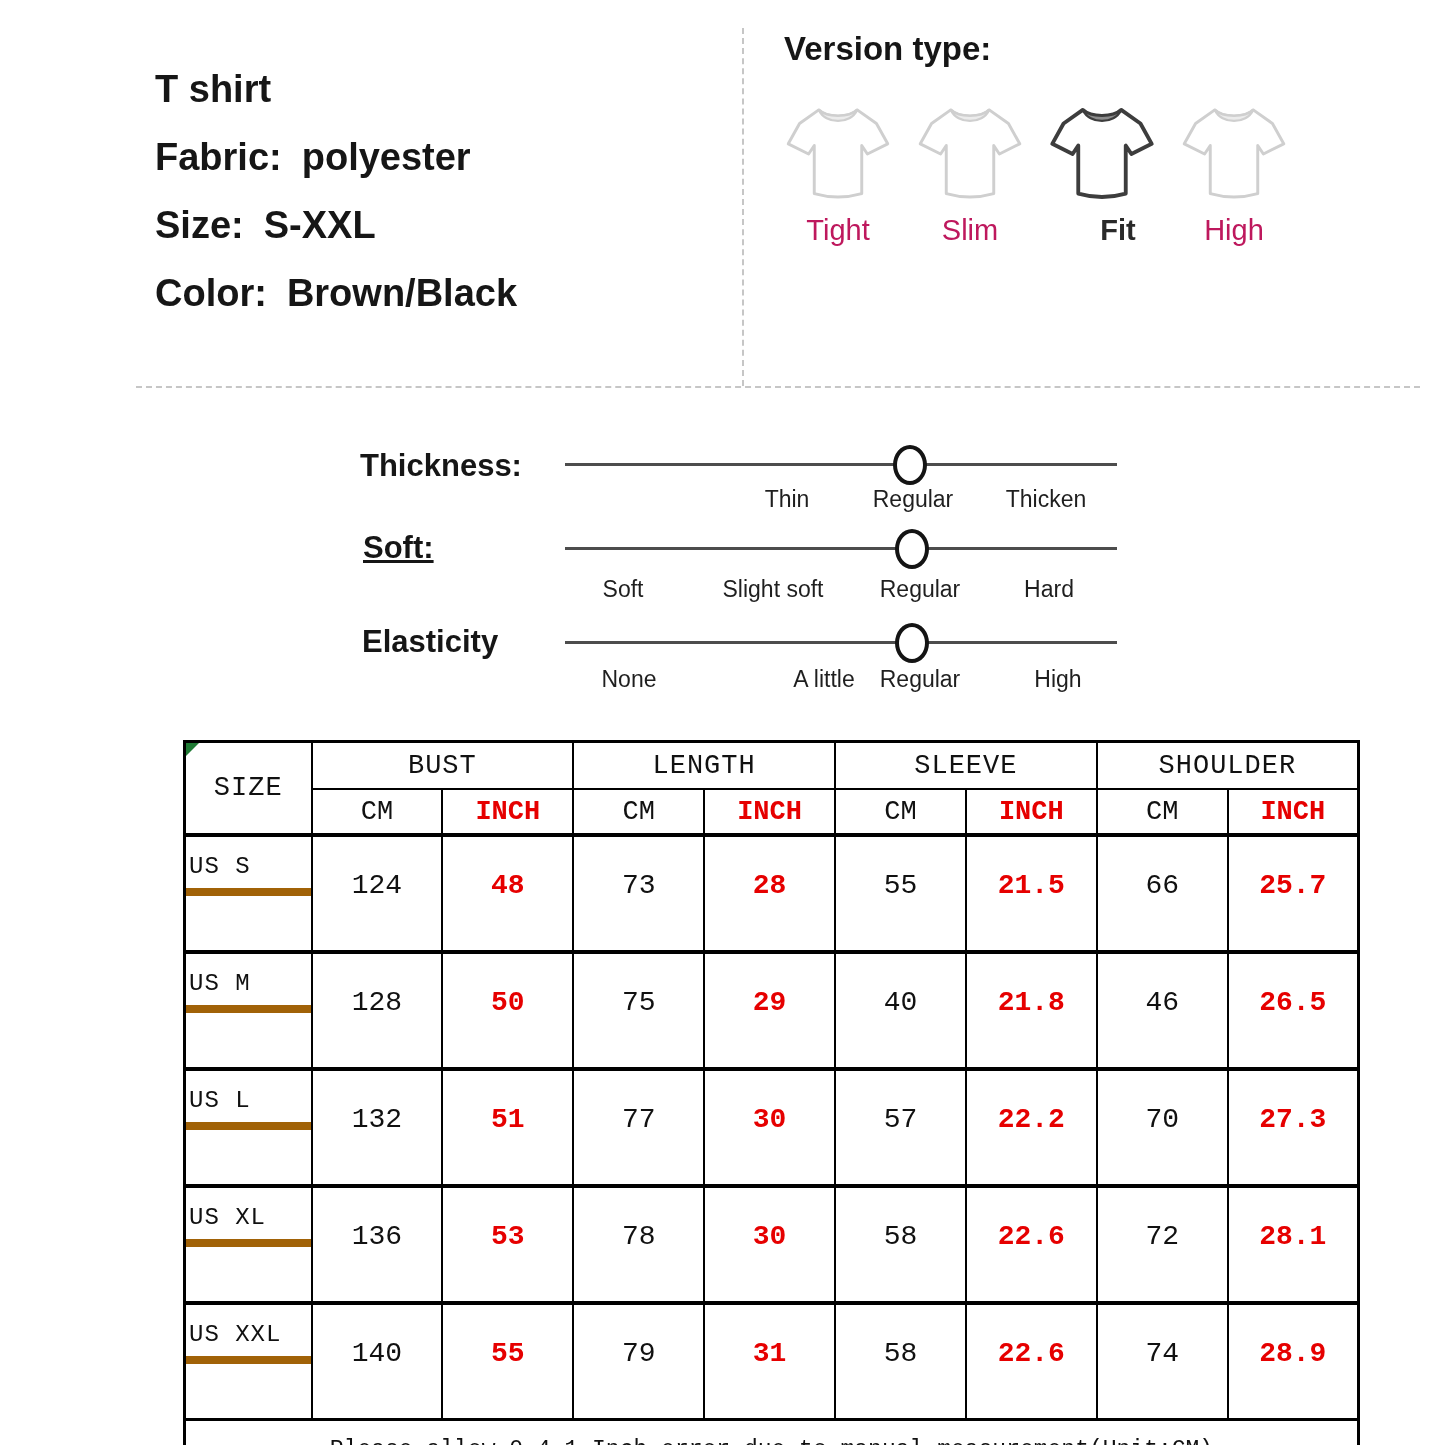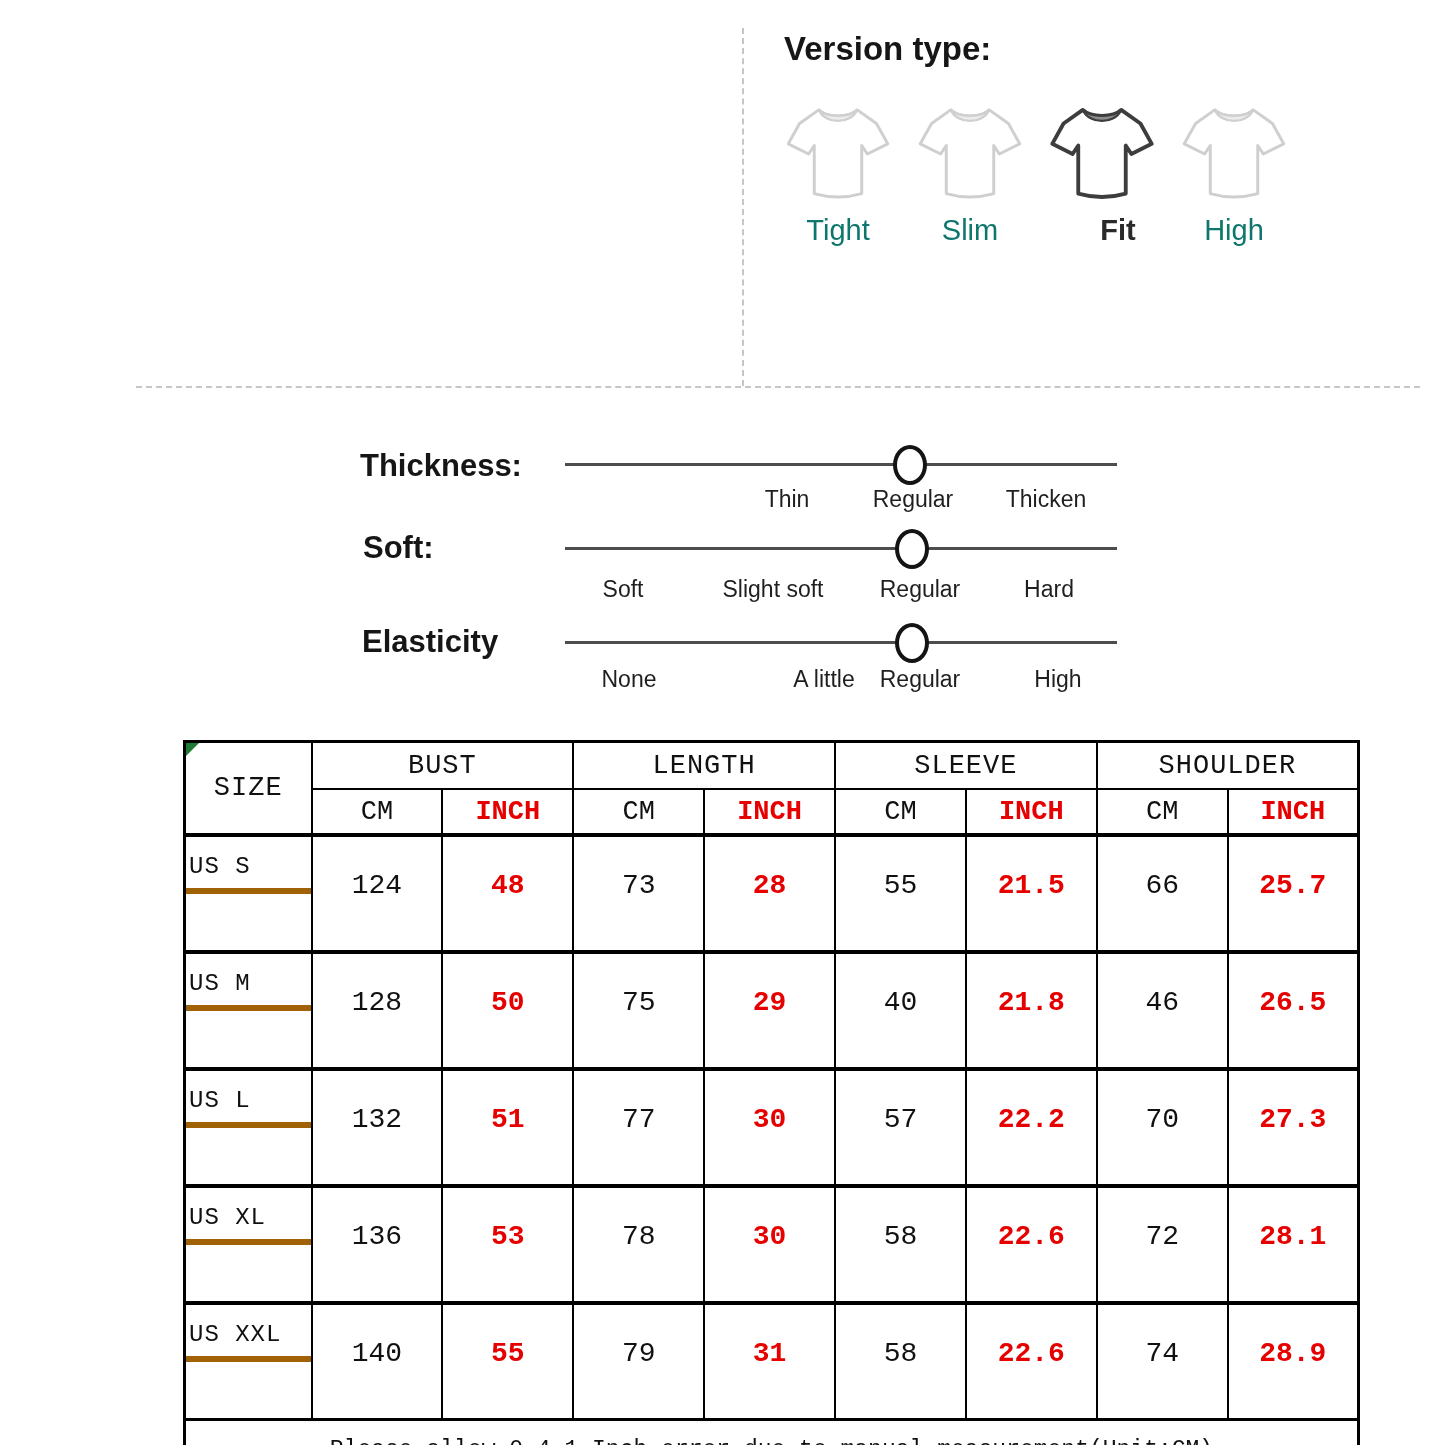--- a/index.html
+++ b/index.html
@@ -17,21 +17,21 @@
   .info .row{white-space:nowrap;}
   .info .val{margin-left:20px;}
 
   
   .version-heading{position:absolute;left:784px;top:30px;font-size:33px;font-weight:bold;}
   .options{position:absolute;left:772px;top:102px;display:flex;width:528px;}
   .option{width:132px;display:flex;flex-direction:column;align-items:center;cursor:default;}
   .option svg{display:block;}
   .shirt-body{fill:#ffffff;stroke:#cfcfcf;stroke-width:2.6;stroke-linejoin:round;}
   .shirt-collar{fill:#ececec;stroke:#cfcfcf;stroke-width:2;stroke-linejoin:round;}
-  .opt-label{margin-top:8px;font-size:29px;color:#0f766e;}
+  .opt-label{margin-top:8px;font-size:29px;color:#be185d;}
   .option.active .shirt-body{stroke:#3d3d3d;stroke-width:3.4;}
   .option.active .shirt-collar{fill:#8d8d8d;stroke:#3d3d3d;}
   .option.active .opt-label{color:#2a2a2a;font-weight:bold;margin-left:32px;}
 
   
   .dash-v{position:absolute;left:742px;top:28px;height:358px;width:0;border-left:2px dashed #c6c6c6;}
   .dash-h{position:absolute;left:136px;top:386px;width:1284px;height:0;border-top:2px dashed #c6c6c6;}
 
   
   .attr-name{position:absolute;font-size:31px;font-weight:bold;white-space:nowrap;}
@@ -49,29 +49,41 @@
   }
   .size-table td{border:2px solid #000;text-align:center;padding:0;overflow:hidden;}
   .group-row td{height:45px;font-size:27px;letter-spacing:1px;}
   .unit-row td{height:43px;font-size:27px;}
   .size-head{position:relative;font-size:29px;letter-spacing:1px;}
   .corner{position:absolute;top:0;left:0;width:0;height:0;border-top:13px solid #1f7a34;border-right:13px solid transparent;}
   .inch{color:#e60000;font-weight:bold;}
   .data-row td{height:97px;font-size:28px;border-top-width:4px;vertical-align:middle;}
   .data-row td.val{padding-bottom:16px;}
   .size-cell{vertical-align:top !important;text-align:left !important;}
-  .size-label{display:block;margin:16px 0 0 0;padding:0 4px 8px 3px;border-bottom:6px solid #a16207;font-size:24px;letter-spacing:1px;}
+  .size-label{display:block;margin:16px 0 0 0;padding:0 4px 8px 3px;border-bottom:8px solid #a16207;font-size:24px;letter-spacing:1px;}
   .inch-val{color:#e60000;font-weight:bold;}
   .note-row td{height:58px;font-size:23px;border-top-width:3px;}
 </style>
 </head>
 <body>
 
 <div class="canvas">
 
+  <div class="info">
+    <div class="row">T shirt</div>
+    <div class="row">
+      <span>Fabric:</span><span class="val">polyester</span>
+    </div>
+    <div class="row">
+      <span>Size:</span><span class="val">S-XXL</span>
+    </div>
+    <div class="row">
+      <span>Color:</span><span class="val">Brown/Black</span>
+    </div>
+  </div>
 
   <div class="dash-v"></div>
   <div class="dash-h"></div>
 
   <div class="version-heading">Version type:</div>
   <div class="options">
     <div class="option">
       <svg width="114" height="104" viewBox="0 0 100 92">
         <path class="shirt-body" d="M33,7 C40,14 60,14 67,7 L84,19 L94,37 L76,46 L71,38.5 L71,81 Q50,87 29,81 L29,38.5 L24,46 L6,37 L16,19 Z"></path>
         <path class="shirt-collar" d="M33,7 C40,14 60,14 67,7 C61,20 39,20 33,7 Z"></path>
@@ -101,21 +113,21 @@
     </div>
   </div>
 
   <div class="attr-name" style="left:360px;top:448px;">Thickness:</div>
   <div class="track" style="top:463px;"></div>
   <div class="knob" style="left:893px;top:445px;" title="Regular"></div>
   <span class="lvl" style="left:787px;top:486px;">Thin</span>
   <span class="lvl" style="left:913px;top:486px;">Regular</span>
   <span class="lvl" style="left:1046px;top:486px;">Thicken</span>
 
-  <div class="attr-name" style="left:363px;top:530px;">Soft:</div>
+  <div class="attr-name" style="left:363px;top:530px;text-decoration:underline;">Soft:</div>
   <div class="track" style="top:547px;"></div>
   <div class="knob" style="left:895px;top:529px;" title="Regular"></div>
   <span class="lvl" style="left:623px;top:576px;">Soft</span>
   <span class="lvl" style="left:773px;top:576px;">Slight soft</span>
   <span class="lvl" style="left:920px;top:576px;">Regular</span>
   <span class="lvl" style="left:1049px;top:576px;">Hard</span>
 
   <div class="attr-name" style="left:362px;top:624px;">Elasticity</div>
   <div class="track" style="top:641px;"></div>
   <div class="knob" style="left:895px;top:623px;" title="Regular"></div>

